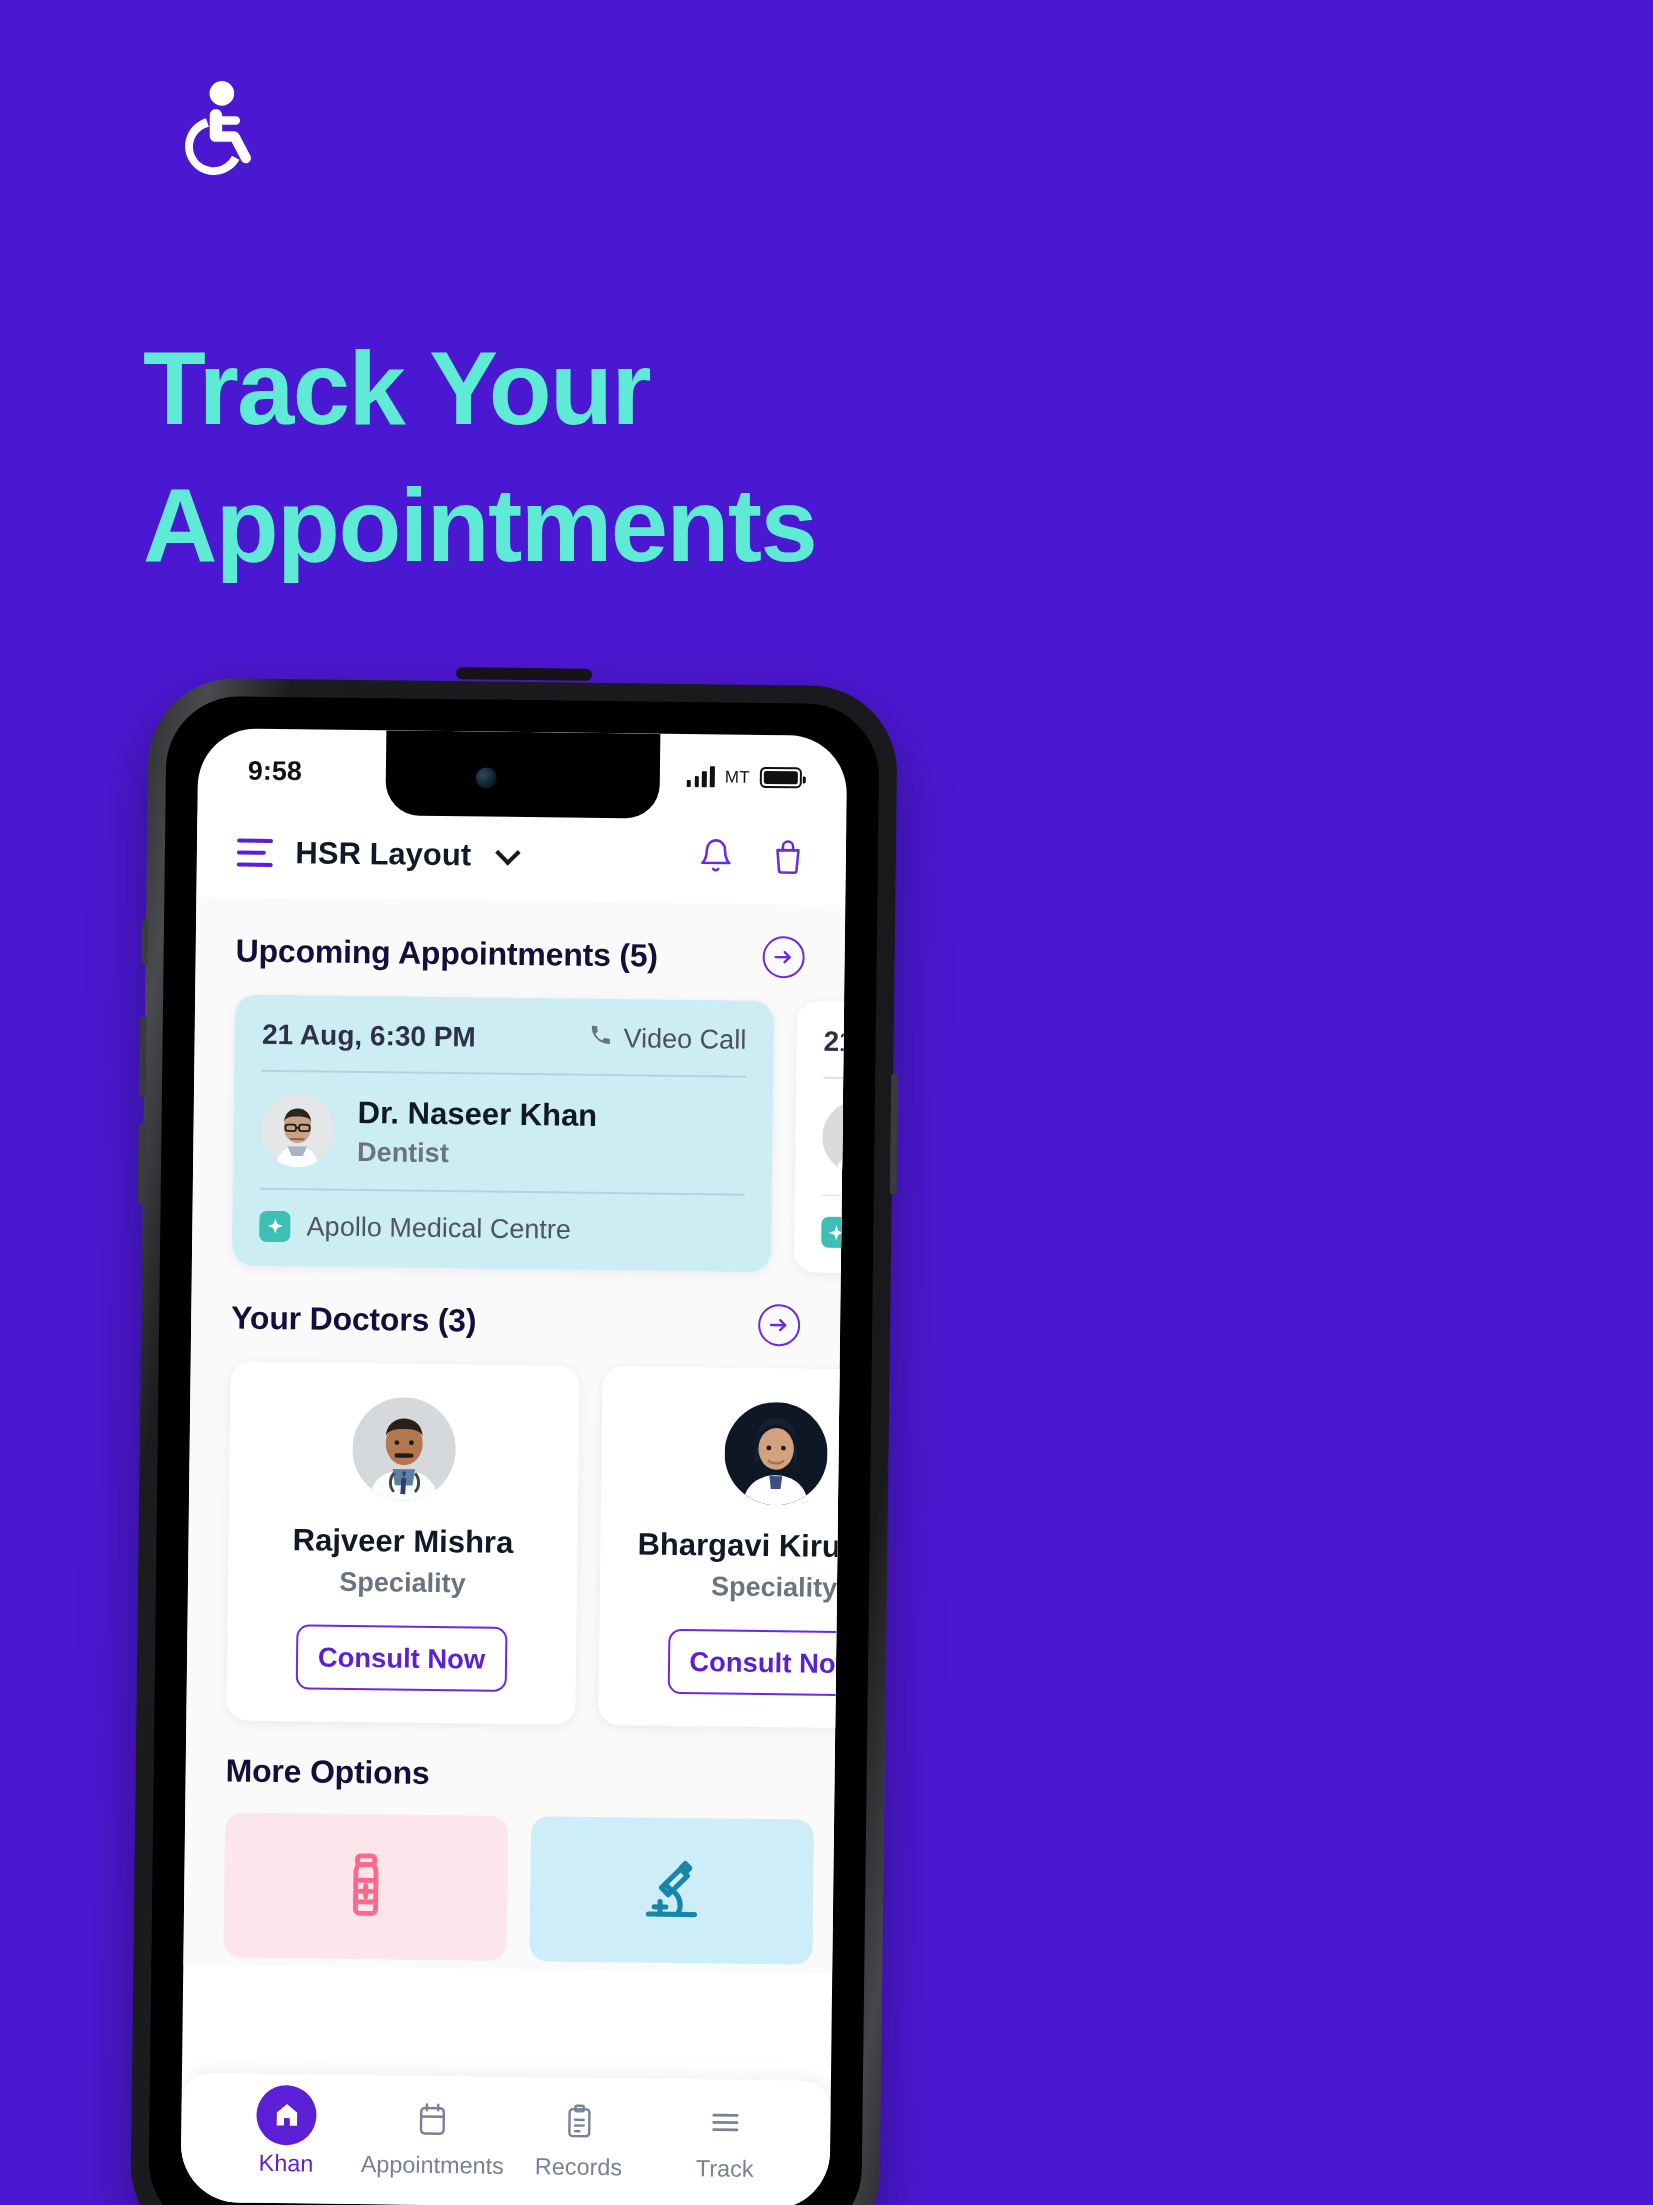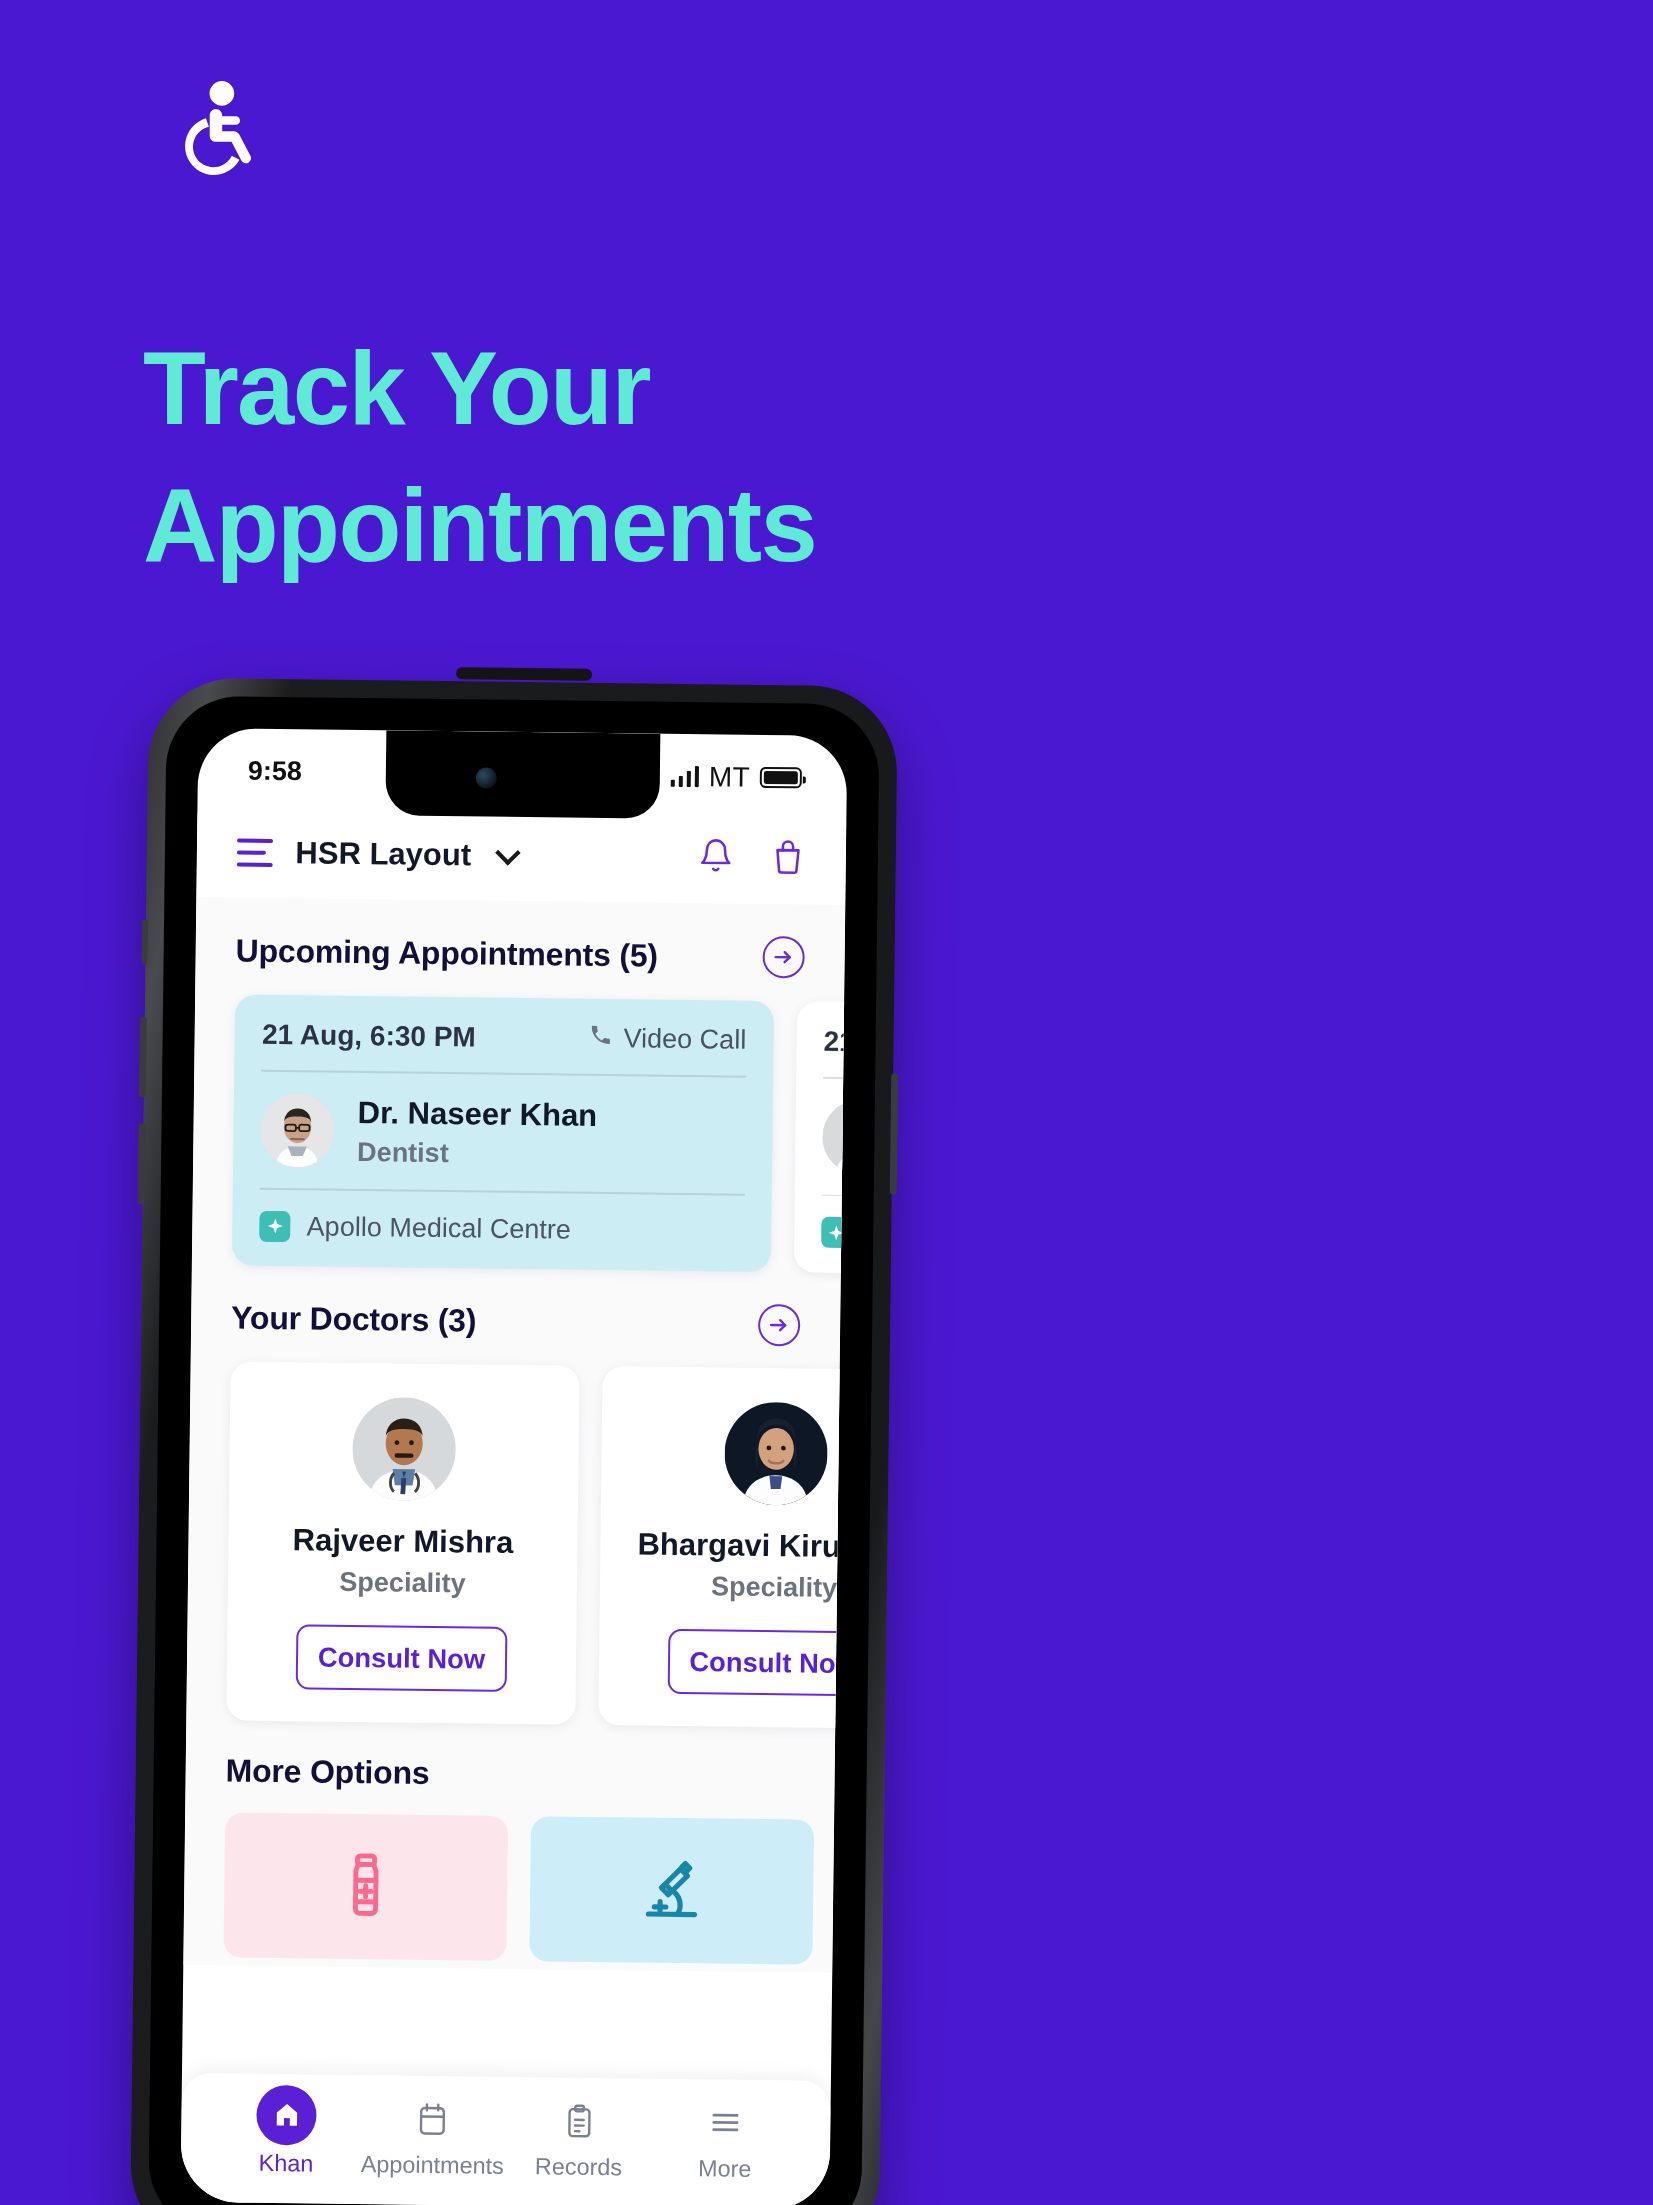--- a/index.html
+++ b/index.html
@@ -74,21 +74,21 @@
     display:flex; align-items:center; justify-content:space-between;
     padding:0 45px 0 50px;
     font-size:27px; font-weight:bold; color:#111;
     z-index:10;
   }
   .status-right { display:flex; align-items:center; gap:9.7px; }
   .sig { display:flex; align-items:flex-end; gap:3.2px; height:21px; }
   .sig i { display:block; width:4.8px; background:#111; border-radius:0.8px; }
   .sig i:nth-child(1){height:7.3px;} .sig i:nth-child(2){height:11.3px;}
   .sig i:nth-child(3){height:16px;} .sig i:nth-child(4){height:21px;}
-  .carrier { font-size:28px; font-weight:normal; letter-spacing:0.4px; }
+  .carrier { font-size:17px; font-weight:normal; letter-spacing:0.4px; }
   .batt { width:42px; height:21px; border:2.4px solid #111; border-radius:5.7px; position:relative; padding:1.6px; }
   .batt::after { content:""; position:absolute; right:-5.7px; top:6.5px; width:3.2px; height:7.3px; background:#111; border-radius:0 1.6px 1.6px 0; }
   .batt span { display:block; height:100%; background:#111; border-radius:2.4px; }
 
   
   .appbar {
     display:flex; align-items:center; justify-content:space-between;
     padding:18px 40px 24px 40px; background:#fff;
   }
   .appbar-left { display:flex; align-items:center; gap:22.6px; }
@@ -456,20 +456,20 @@
             </svg>
           </div>
           <div class="tab-lbl">Records</div>
         </div>
         <div class="tab">
           <div class="tab-ic">
             <svg width="36" height="32" viewBox="0 0 24 22" fill="none" stroke="#7A8194" stroke-width="1.9" stroke-linecap="round">
               <path d="M4 6h16M4 11h16M4 16h16"></path>
             </svg>
           </div>
-          <div class="tab-lbl">More</div>
+          <div class="tab-lbl">Track</div>
         </div>
       </div>
 
     </div>
   </div>
 </div>
 
 
 </body></html>

